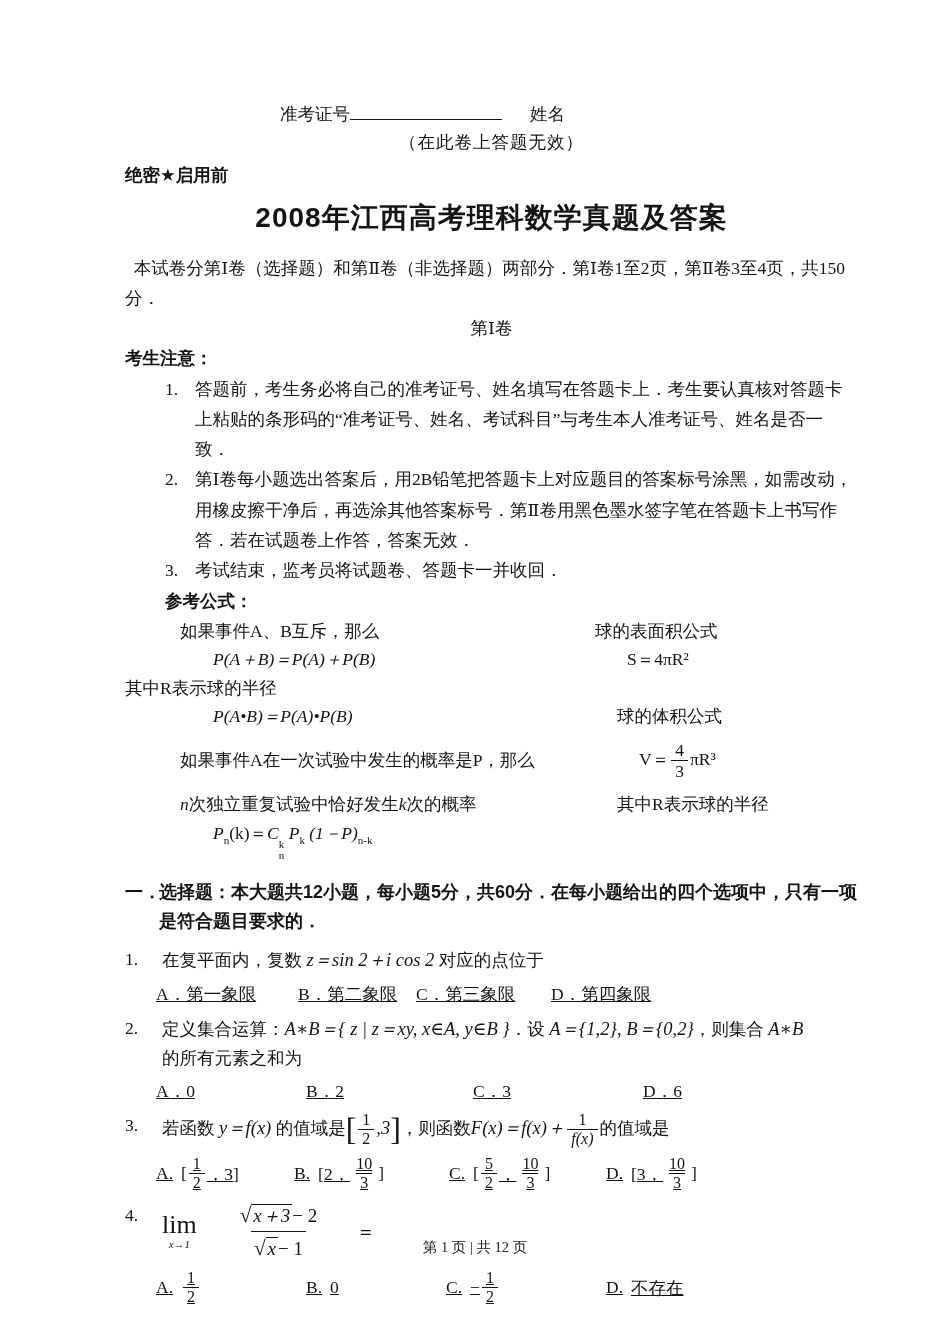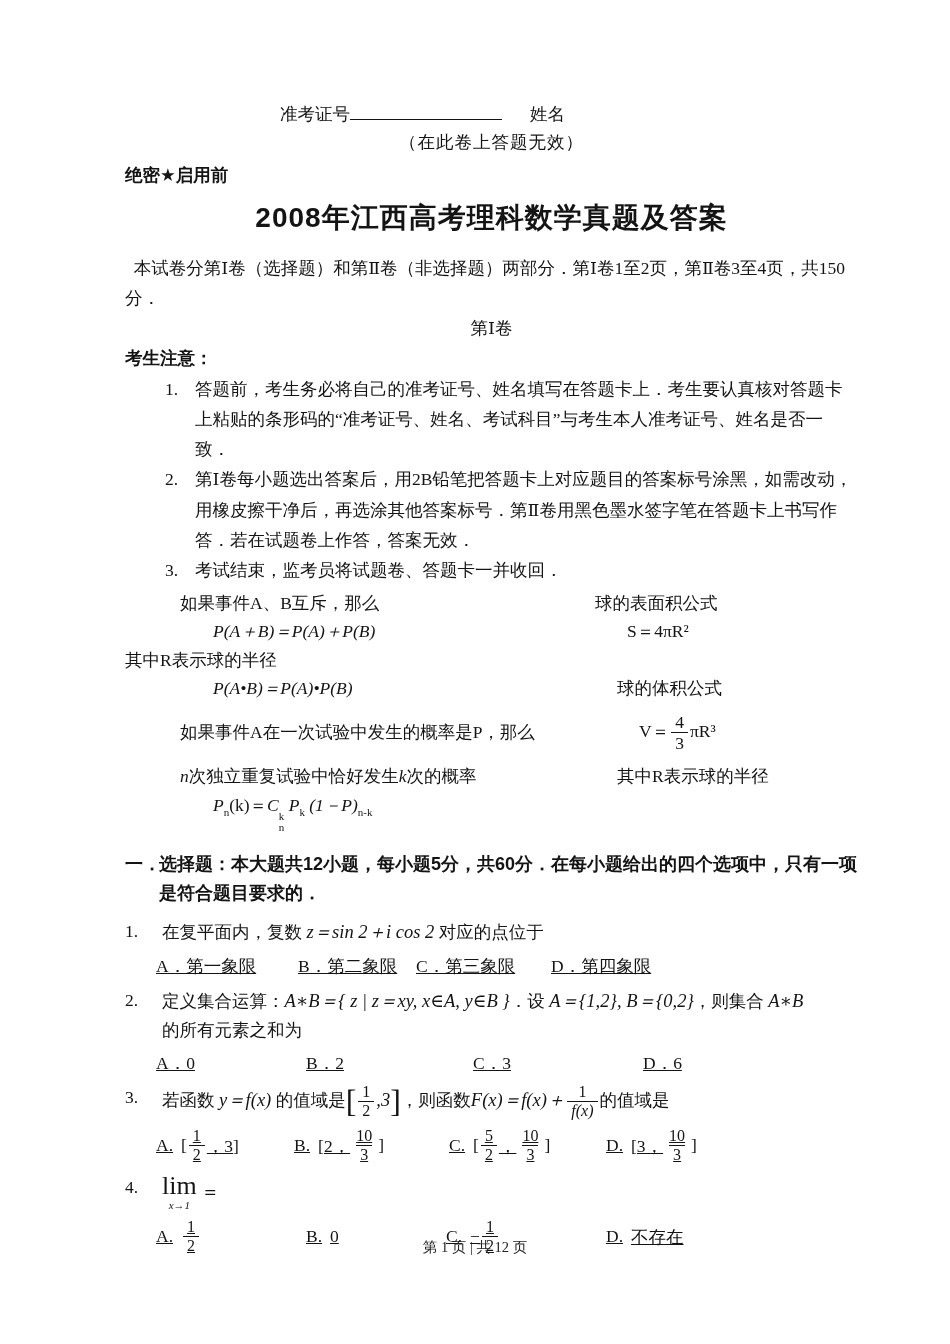--- a/index.html
+++ b/index.html
@@ -64,21 +64,21 @@
   .q4o .opt:nth-child(2){width:140px;}
   .q4o .opt:nth-child(3){width:160px;}
   .opt .lab{margin-right:8px;}
   .bigbr{font-size:32px;font-weight:400;vertical-align:middle;line-height:0.9;font-family:"Liberation Serif",serif;}
   .sqrt{white-space:nowrap;}
   .rsg{font-size:1.12em;}
   .rd{border-top:1.4px solid #141414;padding:0 2px;}
   .lim-stack{display:inline-flex;flex-direction:column;align-items:center;vertical-align:middle;margin-right:4px;}
   .lim-top{font-size:26px;line-height:1;}
   .lim-bot{font-size:11px;line-height:1.2;font-style:italic;}
-  .q4-formula{display:inline-flex;align-items:center;font-size:19px;}
+  .q4-formula{display:inline-flex;align-items:center;font-size:19px;gap:36px;}
   .q4-frac{display:inline-flex;flex-direction:column;align-items:center;line-height:1.35;}
   .q4-frac .fn2{padding:0 3px 2px 3px;}
   .q4-frac .fd2{border-top:1.4px solid #141414;padding:2px 3px 0 3px;}
   .q3-frac{font-size:16px;}
   .footer{position:absolute;left:0;right:0;top:1238px;text-align:center;font-size:14.5px;color:#222;}
 </style>
 </head>
 <body>
 
 <div class="page">
@@ -105,20 +105,21 @@
       <div class="notice-item">
         <span class="notice-num">2.</span>
         <span class="notice-text">第Ⅰ卷每小题选出答案后，用2B铅笔把答题卡上对应题目的答案标号涂黑，如需改动，用橡皮擦干净后，再选涂其他答案标号．第Ⅱ卷用黑色墨水签字笔在答题卡上书写作答．若在试题卷上作答，答案无效．</span>
       </div>
       <div class="notice-item">
         <span class="notice-num">3.</span>
         <span class="notice-text">考试结束，监考员将试题卷、答题卡一并收回．</span>
       </div>
     </div>
 
+    <div class="formula-heading hei">参考公式：</div>
     <div class="formula-table">
       <div class="frow">
         <span class="fl">如果事件A、B互斥，那么</span>
         <span class="fr"><span class="ri1">球的表面积公式</span></span>
       </div>
       <div class="frow">
         <span class="fl fml it">P(A＋B)＝P(A)＋P(B)</span>
         <span class="fr"><span class="ri2">S＝4πR²</span></span>
       </div>
       <div class="frow">
@@ -239,20 +240,24 @@
 
     <div class="question">
       <div class="stem">
         <span class="qnum">4.</span>
         <span class="qbody">
           <span class="q4-formula">
               <span class="lim-stack">
                 <span class="lim-top">lim</span>
                 <span class="lim-bot">x→1</span>
               </span>
+              <span class="q4-frac">
+                <span class="fn2"><span class="sqrt"><span class="rsg">√</span><span class="rd it">x＋3</span></span><span>− 2</span></span>
+                <span class="fd2"><span class="sqrt"><span class="rsg">√</span><span class="rd it">x</span></span><span>− 1</span></span>
+              </span>
               <span>＝</span>
             </span>
         </span>
       </div>
       <div class="opt-row q4o">
         <span class="opt">
             <span class="lab">A.</span>
             <span class="frac q3-frac">
               <span class="fn">1</span>
               <span class="fd">2</span>

